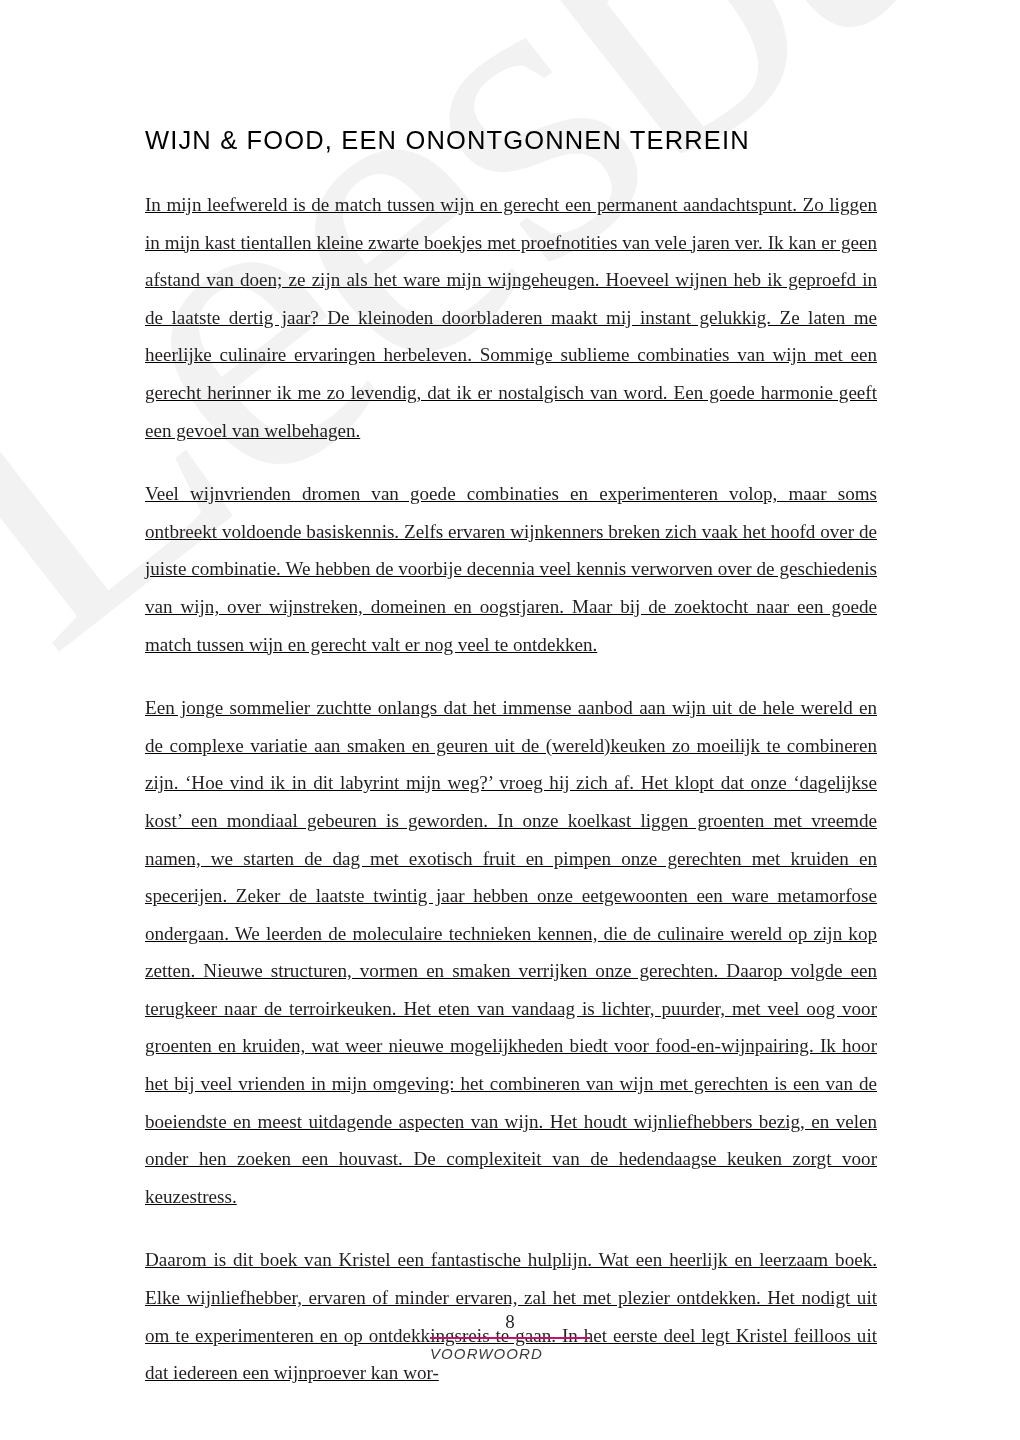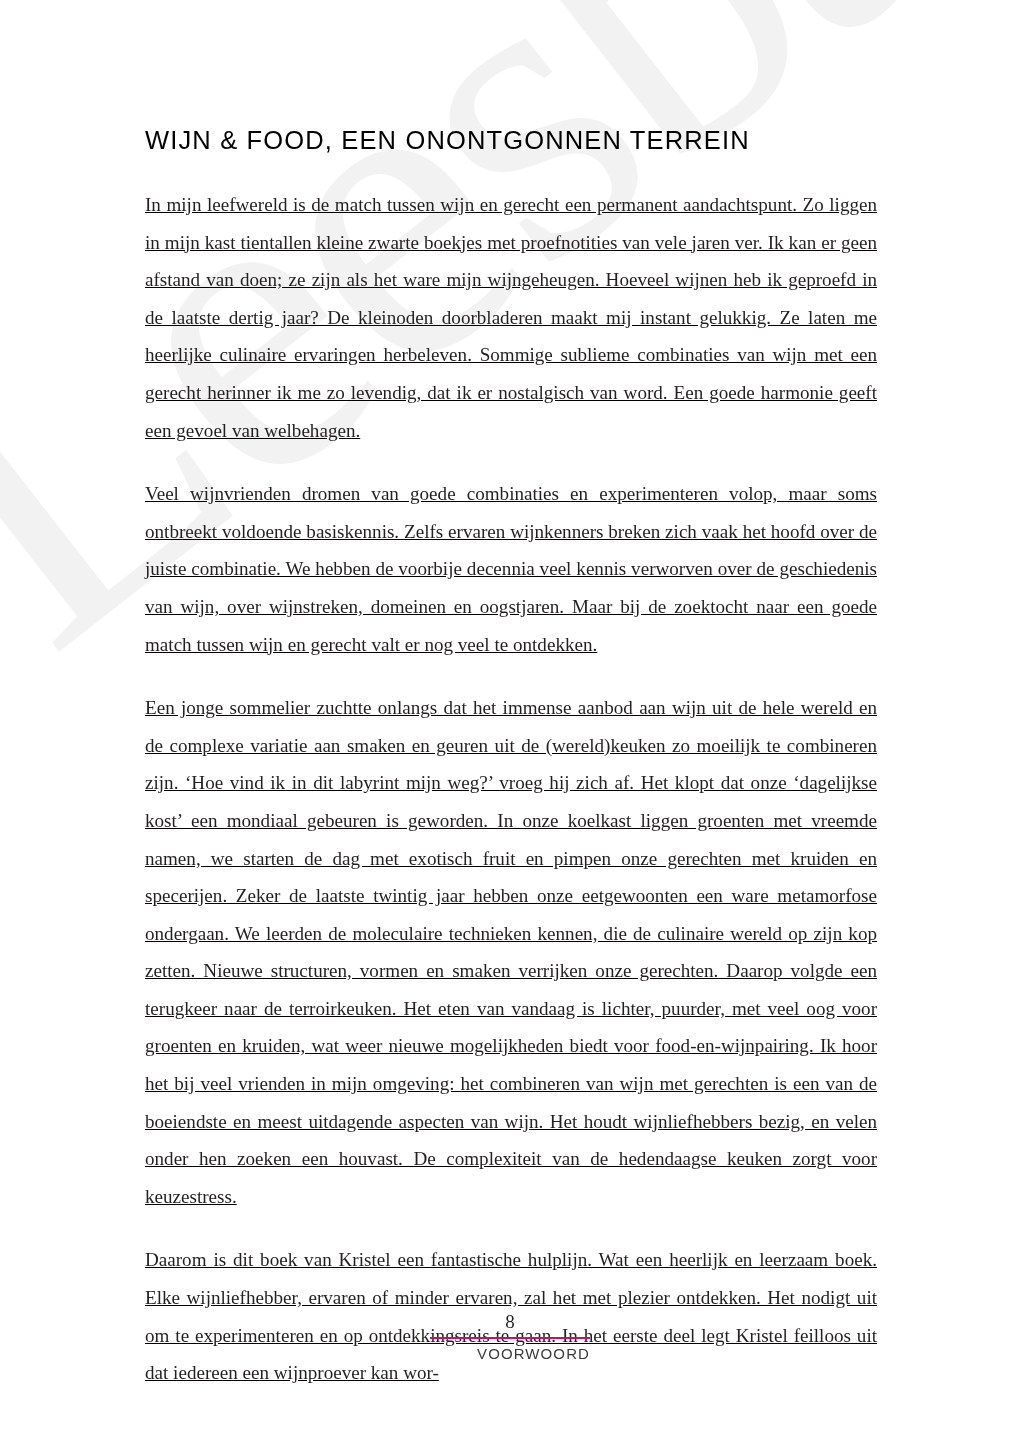--- a/index.html
+++ b/index.html
@@ -113,22 +113,23 @@
     height: 1.6px;
     background: #c2136c;
     margin: 3px 0 6px 0;
     width: 100%;
   }
   .footer-label {
     font-family: "Liberation Sans", "DejaVu Sans", sans-serif;
     font-size: 15px;
     letter-spacing: 1.1px;
     color: #3a3a3a;
-    text-align: right;
+    text-align: left;
     white-space: nowrap;
+    font-style: italic;
   }
 </style>
 </head>
 <body>
 
 <div class="page">
 
   <div class="watermark-layer">
     <div class="watermark-text">Leesbaar</div>
   </div>

